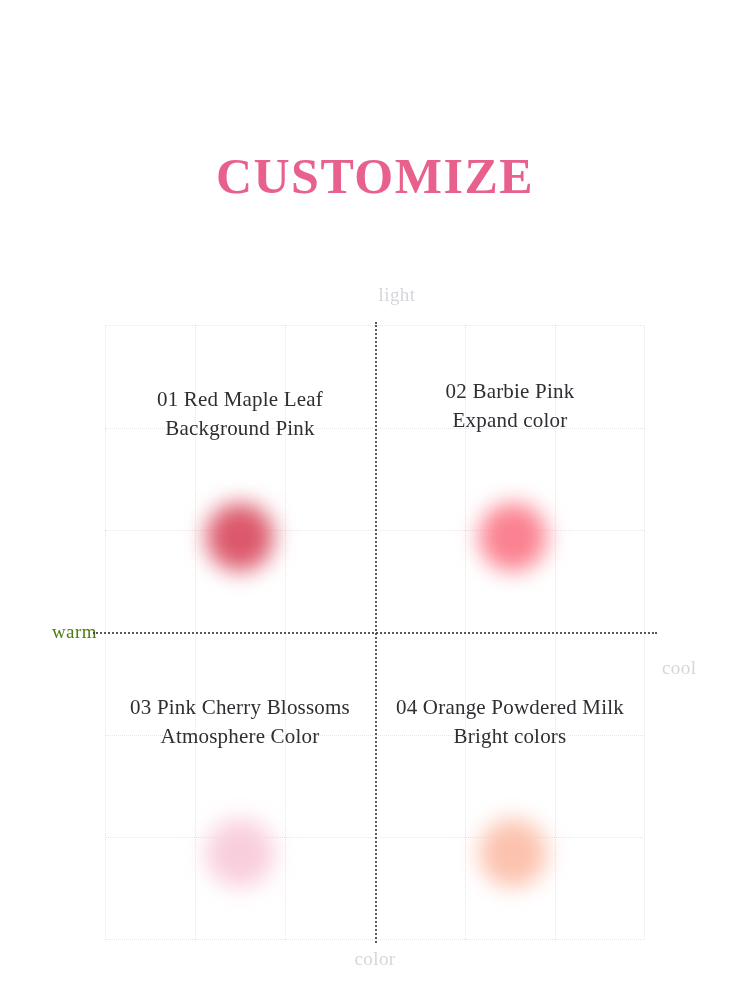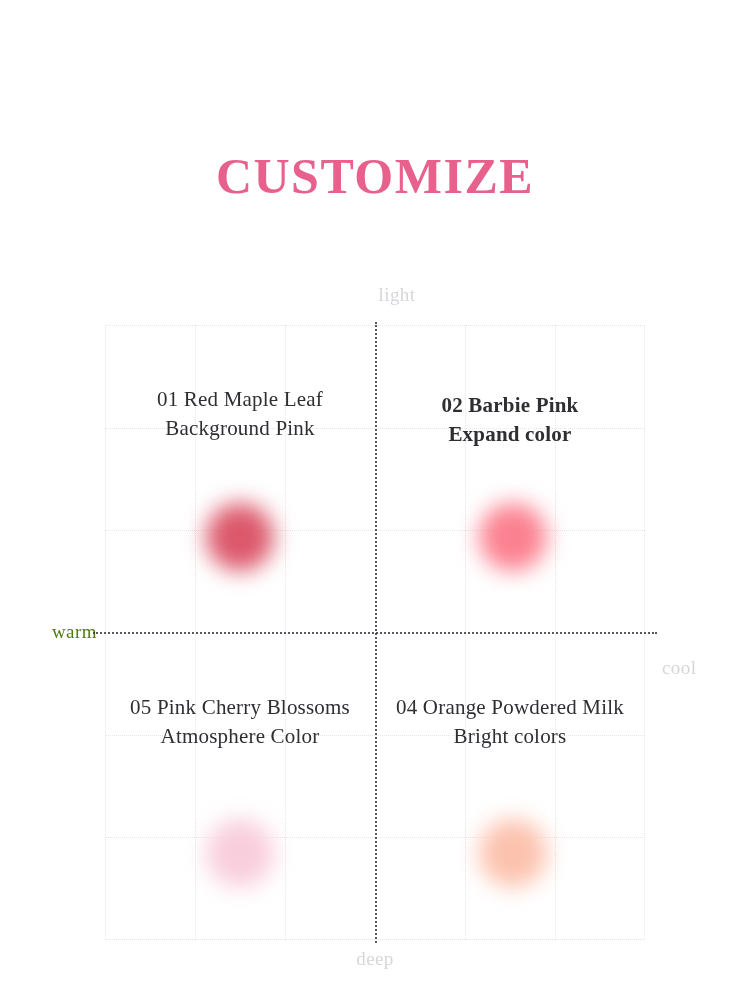--- a/index.html
+++ b/index.html
@@ -115,21 +115,21 @@
     width: 330px;
     text-align: center;
     color: #2e2e33;
     font-family: "Liberation Serif", "DejaVu Serif", serif;
     font-size: 21px;
     line-height: 29px;
     letter-spacing: .2px;
     white-space: nowrap;
   }
   #quad-01 .quad-caption { top: 60px; }
-  #quad-02 .quad-caption { top: 66px; font-weight: bold; }
+  #quad-02 .quad-caption { top: 52px; }
   #quad-03 .quad-caption { top: 60px; }
   #quad-04 .quad-caption { top: 60px; }
 
   .caption-line { display: block; }
 
   
   .swatch-wrap {
     position: absolute;
     width: 116px;
     height: 116px;
@@ -156,21 +156,21 @@
 <div id="title-block">
   <h1 id="page-title" style="color: rgb(232, 96, 140);">CUSTOMIZE</h1>
 </div>
 
 <div class="axis-label" id="label-light" style="color: rgb(216, 213, 218); padding-left: 22px;">light</div>
 
 <div class="axis-label" id="label-warm" style="color: #4d7c0f;">warm</div>
 
 <div class="axis-label" id="label-cool" style="color: rgb(216, 213, 218); margin-top: 36px;">cool</div>
 
-<div class="axis-label" id="label-deep" style="color: rgb(216, 213, 218);">deep</div>
+<div class="axis-label" id="label-deep" style="color: rgb(216, 213, 218);">color</div>
 
 <div id="matrix">
 
   <div class="grid-line gl-v" style="left: 0px; border-left-color: rgb(233, 230, 234);"></div>
   <div class="grid-line gl-v" style="left: 90px; border-left-color: rgb(233, 230, 234);"></div>
   <div class="grid-line gl-v" style="left: 180px; border-left-color: rgb(233, 230, 234);"></div>
   <div class="grid-line gl-v" style="left: 360px; border-left-color: rgb(233, 230, 234);"></div>
   <div class="grid-line gl-v" style="left: 450px; border-left-color: rgb(233, 230, 234);"></div>
   <div class="grid-line gl-v" style="left: 539px; border-left-color: rgb(233, 230, 234);"></div>
 
@@ -199,21 +199,21 @@
       <span class="caption-line">02 Barbie Pink</span>
       <span class="caption-line">Expand color</span>
     </div>
     <div class="swatch-wrap">
       <div class="swatch" style="background: rgb(251, 129, 144);"></div>
     </div>
   </div>
 
   <div class="quadrant" id="quad-03">
     <div class="quad-caption">
-      <span class="caption-line">05 Pink Cherry Blossoms</span>
+      <span class="caption-line">03 Pink Cherry Blossoms</span>
       <span class="caption-line">Atmosphere Color</span>
     </div>
     <div class="swatch-wrap">
       <div class="swatch" style="background: rgb(249, 206, 220);"></div>
     </div>
   </div>
 
   <div class="quadrant" id="quad-04">
     <div class="quad-caption">
       <span class="caption-line">04 Orange Powdered Milk</span>

